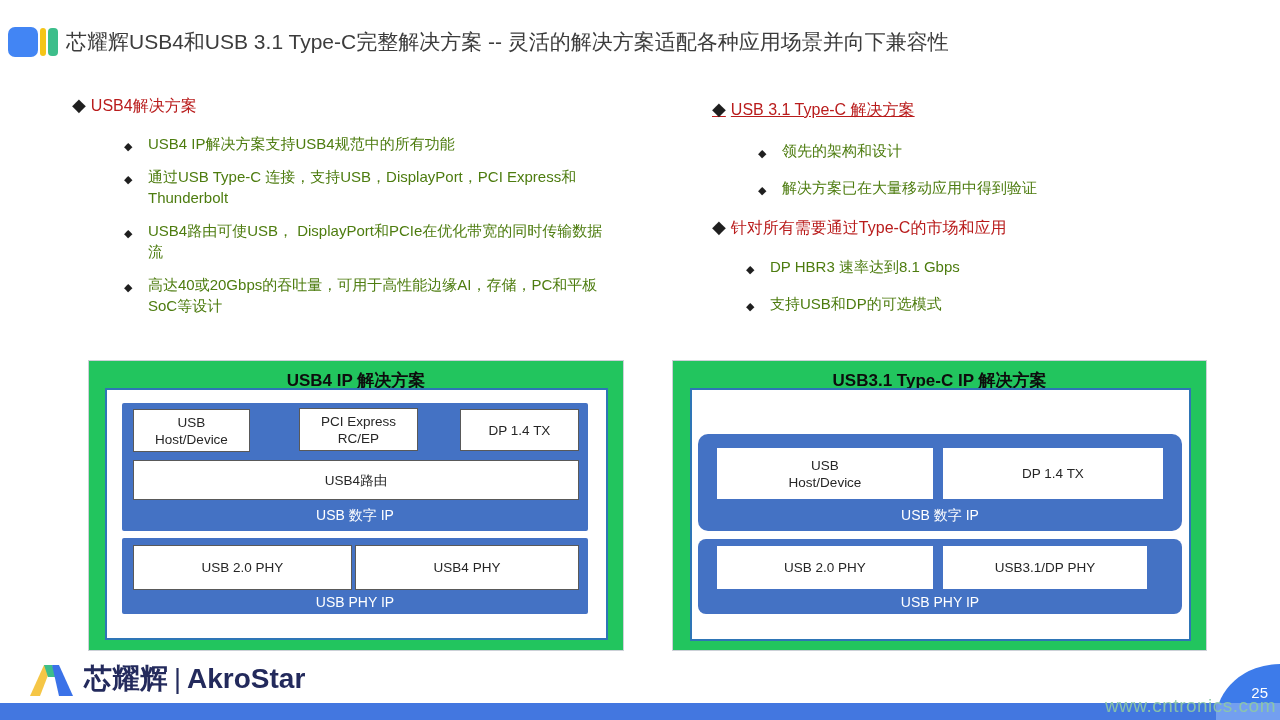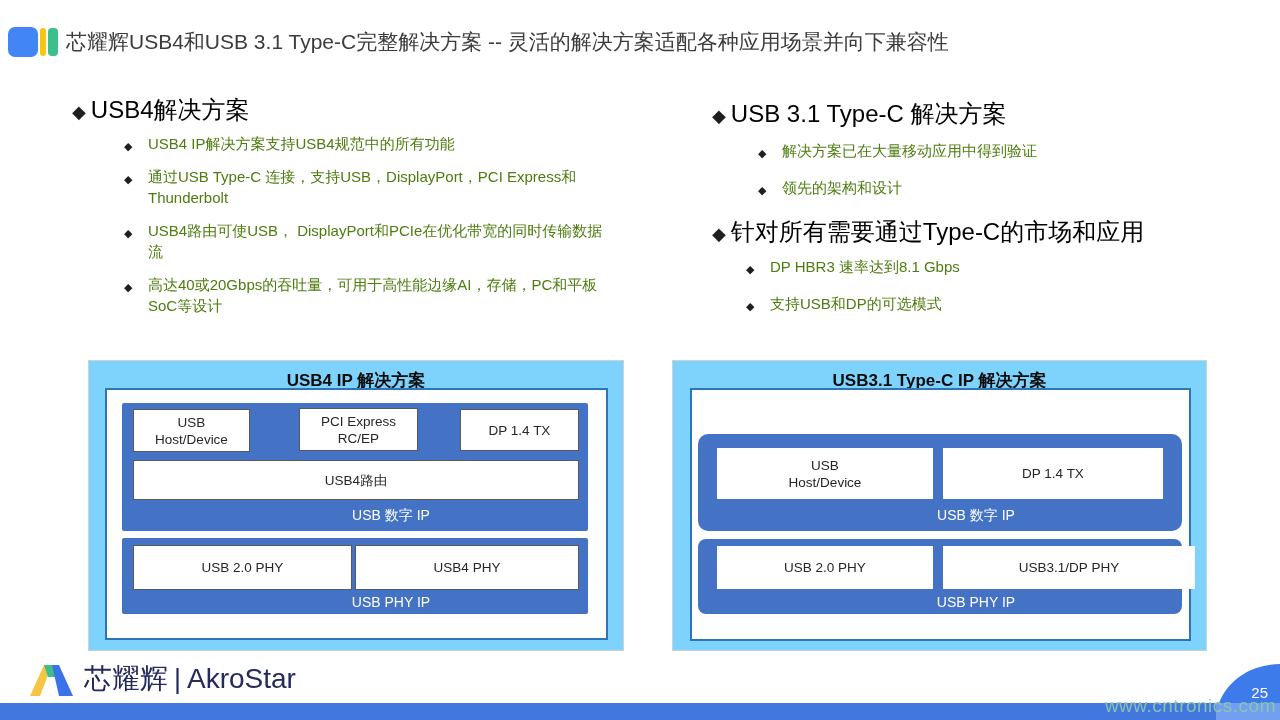--- a/index.html
+++ b/index.html
@@ -7,48 +7,48 @@
          font-family:"Liberation Sans","DejaVu Sans",sans-serif;color:#222;}
 
   
   .header-icon{position:absolute;left:8px;top:27px;width:54px;height:31px;}
   .card-blue{position:absolute;left:0;top:0;width:30px;height:30px;border-radius:7px;background:#4285F4;}
   .card-yellow{position:absolute;left:32px;top:1px;width:6px;height:28px;border-radius:3px;background:#F5C518;}
   .card-green{position:absolute;left:40px;top:1px;width:10px;height:28px;border-radius:4px;background:#3DBE8B;}
   .slide-title{position:absolute;left:66px;top:28px;width:1190px;font-size:21px;color:#3c3c3c;}
 
   
-  .sec-heading{position:absolute;font-size:24px;color:#000000;white-space:nowrap;}
+  .sec-heading{position:absolute;font-size:16px;color:#b91c1c;white-space:nowrap;}
   .sec-heading::before{content:"◆";font-size:18px;margin-right:5px;color:#1f1f1f;}
   #left-heading{left:72px;top:94px;}
-  #right-heading1{left:712px;top:98px;}
+  #right-heading1{left:712px;top:98px;text-decoration:underline;}
   #right-heading2{left:712px;top:216px;}
 
   .bullets{position:absolute;list-style:none;margin:0;padding:0;}
   .bullets li{position:relative;padding-left:24px;margin-bottom:12px;font-size:15px;
               line-height:21px;color:#4d7c0f;white-space:pre-line;}
   .bullets li::before{content:"◆";position:absolute;left:0;top:3px;font-size:11px;color:#1f1f1f;}
   #left-bullets{left:124px;top:133px;width:512px;}
   #right-bullets1{left:758px;top:140px;width:420px;}
   #right-bullets1 li{margin-bottom:16px;}
   #right-bullets2{left:746px;top:256px;width:420px;}
   #right-bullets2 li{margin-bottom:16px;}
 
   
-  .diagram{position:absolute;top:360px;height:289px;border:1px solid #ccd1d7;background:#7dd3fc;}
+  .diagram{position:absolute;top:360px;height:289px;border:1px solid #ccd1d7;background:#22c55e;}
   #diagram-left{left:88px;width:534px;}
   #diagram-right{left:672px;width:533px;}
   .diagram-title{position:absolute;left:0;top:8px;width:100%;text-align:center;
                  font-size:17px;font-weight:bold;color:#0d0d0d;}
   .diagram-inner{position:absolute;border:2px solid #2E75B6;background:#fff;}
   #diagram-left .diagram-inner{left:16px;top:27px;width:499px;height:248px;}
   #diagram-right .diagram-inner{left:17px;top:27px;width:497px;height:249px;}
 
   .panel{position:absolute;background:#4472C4;}
-  .panel .panel-label{position:absolute;left:0;width:100%;text-align:center;color:#fff;font-size:14px;margin-left:36px;}
+  .panel .panel-label{position:absolute;left:0;width:100%;text-align:center;color:#fff;font-size:14px;}
   .wbox{position:absolute;background:#fff;display:flex;align-items:center;justify-content:center;
         text-align:center;font-size:13.5px;line-height:17px;color:#262626;white-space:pre-line;}
   #diagram-left .wbox{border:1px solid #595959;}
 
   
   .dl-p1{left:15px;top:13px;width:466px;height:128px;border-radius:2px;}
   .dl-p1 .b1{left:11px;top:6px;width:115px;height:41px;}
   .dl-p1 .b2{left:177px;top:5px;width:117px;height:41px;}
   .dl-p1 .b3{left:338px;top:6px;width:117px;height:40px;}
   .dl-p1 .router{left:11px;top:57px;width:444px;height:38px;}
@@ -58,27 +58,27 @@
   .dl-p2 .b2{left:233px;top:7px;width:222px;height:43px;}
   .dl-p2 .panel-label{bottom:4px;}
 
   
   .dr-p1{left:6px;top:44px;width:484px;height:97px;border-radius:10px;}
   .dr-p1 .b1{left:19px;top:14px;width:216px;height:51px;}
   .dr-p1 .b2{left:245px;top:14px;width:220px;height:51px;}
   .dr-p1 .panel-label{bottom:6px;}
   .dr-p2{left:6px;top:149px;width:484px;height:75px;border-radius:8px;}
   .dr-p2 .b1{left:19px;top:7px;width:216px;height:43px;}
-  .dr-p2 .b2{left:245px;top:7px;width:252px;height:43px;}
+  .dr-p2 .b2{left:245px;top:7px;width:204px;height:43px;}
   .dr-p2 .panel-label{bottom:4px;}
 
   
   .footer-logo{position:absolute;left:30px;top:660px;display:flex;align-items:center;}
   .footer-logo svg{margin-right:10px;}
-  .logo-cn,.logo-en{font-size:28px;font-weight:normal;color:#232A5C;}
+  .logo-cn,.logo-en{font-size:28px;font-weight:bold;color:#232A5C;}
   .logo-sep{font-size:27px;color:#232A5C;margin:0 6px;font-weight:400;}
 
   .bottom-bar{position:absolute;left:0;bottom:0;width:1280px;height:17px;background:#4377E0;z-index:5;}
   .corner-disc{position:absolute;right:0;bottom:0;width:64px;height:56px;
                border-top-left-radius:100% 100%;background:#3D7BEA;z-index:6;}
   .corner-overlay{position:absolute;right:0;bottom:0;width:64px;height:17px;
                   background:rgba(255,255,255,0.28);z-index:7;}
   .page-number{position:absolute;right:12px;bottom:19px;color:#fff;font-size:15px;z-index:8;}
   .watermark{position:absolute;right:4px;bottom:3px;font-size:19px;color:rgba(142,201,164,0.9);
              letter-spacing:0.5px;z-index:9;}
@@ -101,22 +101,22 @@
     <li>通过USB Type-C 连接，支持USB，DisplayPort，PCI Express和
 Thunderbolt</li>
     <li>USB4路由可使USB， DisplayPort和PCIe在优化带宽的同时传输数据
 流</li>
     <li>高达40或20Gbps的吞吐量，可用于高性能边缘AI，存储，PC和平板
 SoC等设计</li>
   </ul>
 
   <div class="sec-heading" id="right-heading1">USB 3.1 Type-C 解决方案</div>
   <ul class="bullets" id="right-bullets1">
+    <li>领先的架构和设计</li>
     <li>解决方案已在大量移动应用中得到验证</li>
-    <li>领先的架构和设计</li>
   </ul>
   <div class="sec-heading" id="right-heading2">针对所有需要通过Type-C的市场和应用</div>
   <ul class="bullets" id="right-bullets2">
     <li>DP HBR3 速率达到8.1 Gbps</li>
     <li>支持USB和DP的可选模式</li>
   </ul>
 
   <div class="diagram" id="diagram-left">
     <div class="diagram-title">USB4 IP 解决方案</div>
     <div class="diagram-inner">

